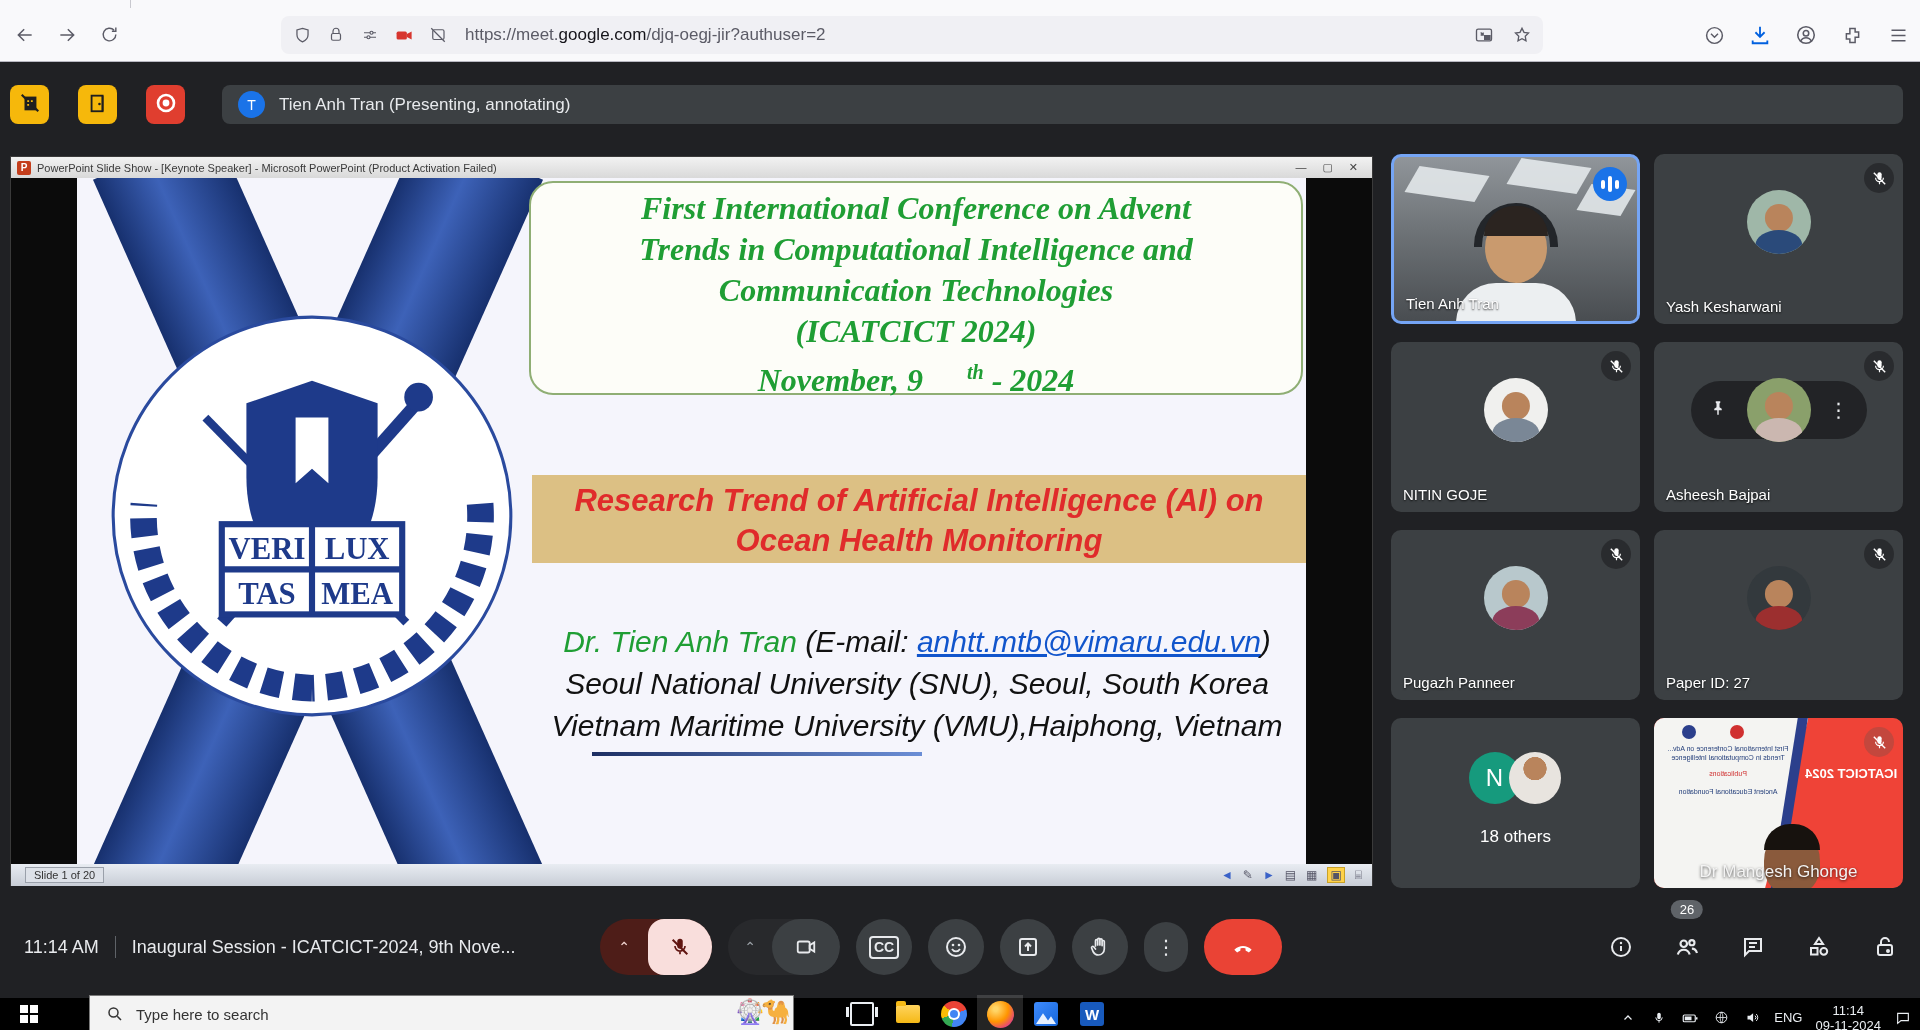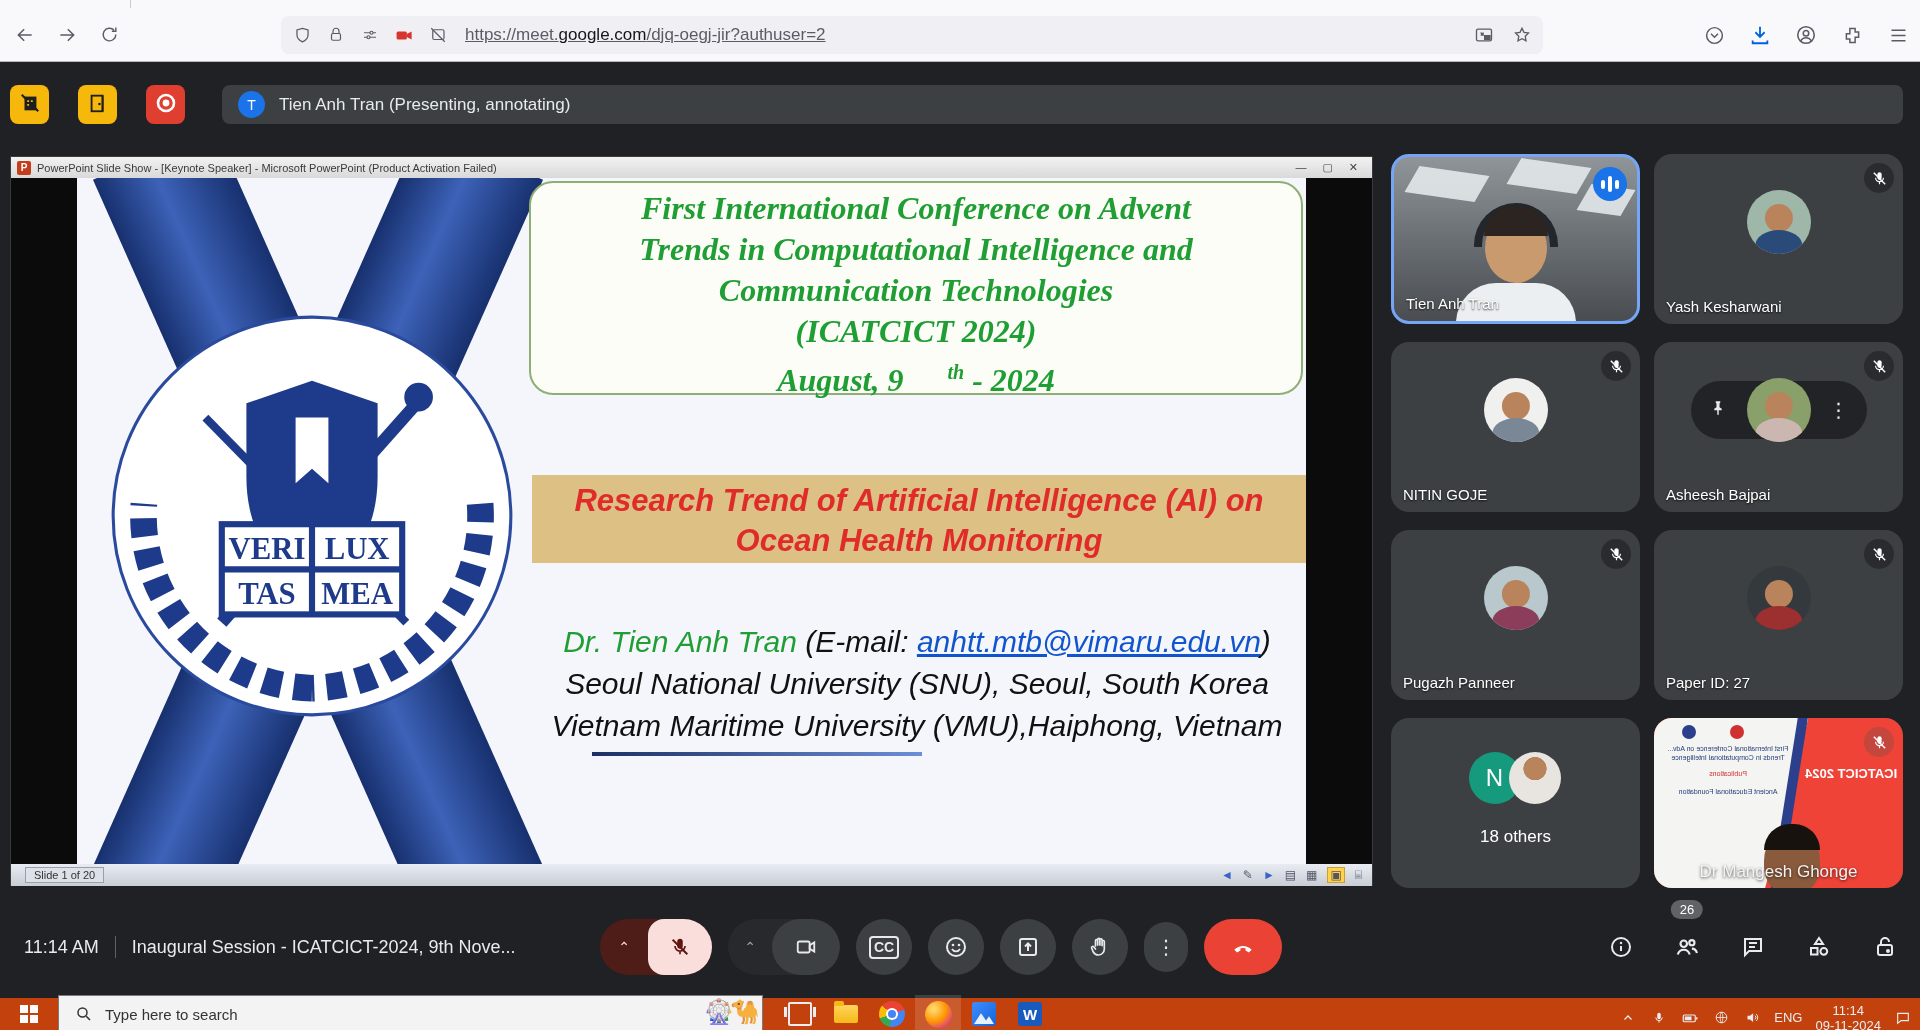--- a/index.html
+++ b/index.html
@@ -9,21 +9,21 @@
   .tabstrip{position:absolute;left:0;top:0;width:100%;height:8px;background:#f9f9fb;}
   .tabstrip .tabline{position:absolute;left:130px;top:0;width:1px;height:8px;background:#c9c9cf;}
   .toolbar{position:absolute;left:0;top:8px;width:100%;height:53px;background:#f9f9fb;
            border-bottom:1px solid #b8b8c1;display:flex;align-items:center;}
   .navbtn{width:34px;height:34px;border-radius:6px;display:flex;align-items:center;justify-content:center;margin-left:8px;}
   .navbtn svg{stroke:#5b5b66;fill:none;stroke-width:1.8;}
   .urlbar{position:absolute;left:281px;top:8px;width:1262px;height:38px;background:#f0f0f4;border-radius:8px;
           display:flex;align-items:center;font-size:17px;color:#5b5b66;}
   .urlbar .ic{width:26px;height:26px;margin-left:8px;display:flex;align-items:center;justify-content:center;flex:none;}
   .urlbar .ic svg{stroke:#5b5b66;fill:none;stroke-width:1.6;}
-  .urltext{margin-left:14px;white-space:nowrap;overflow:hidden;flex:1;text-decoration:underline;}
+  .urltext{margin-left:14px;white-space:nowrap;overflow:hidden;flex:1;}
   .urltext .host{color:#15141a;}
   .toolbar-right{position:absolute;right:10px;top:8px;height:38px;display:flex;align-items:center;gap:22px;}
   .toolbar-right .ic{width:24px;height:24px;display:flex;align-items:center;justify-content:center;}
   .toolbar-right .ic svg{stroke:#5b5b66;fill:none;stroke-width:1.7;}
   
   .meet{position:absolute;left:0;top:62px;width:1920px;height:929px;background:#202124;}
   .mheader{position:absolute;left:0;top:23px;width:100%;height:40px;}
   .sqbtn{position:absolute;top:0;width:39px;height:39px;border-radius:8px;display:flex;align-items:center;justify-content:center;}
   .sqbtn.yellow{background:#f6b80b;}
   .sqbtn.red{background:#e03e2f;}
@@ -53,21 +53,21 @@
   .presenter .pname{color:#1f9e34;font-weight:normal;}
   .presenter .pemail{color:#1155cc;text-decoration:underline;}
   .blueline{position:absolute;left:515px;top:574px;width:330px;height:4px;background:linear-gradient(90deg,#1d2f63,#6b8ed6);}
   .ppt-sb{height:22px;background:linear-gradient(#e8ecf2,#c8cdd6);display:flex;align-items:center;font-size:11px;color:#333;position:relative;}
   .ppt-sb .slabel{border:1px solid #9aa0aa;background:#dde1e8;padding:1px 8px;margin-left:14px;}
   .ppt-sb .sicons{position:absolute;right:10px;display:flex;align-items:center;gap:10px;font-size:12px;color:#556;}
   .ppt-sb .sicons .blue{color:#3a62c8;}
   .ppt-sb .sicons .hl{background:#ffd24a;border:1px solid #c9a227;padding:0 2px;}
   
   .tiles{position:absolute;right:17px;top:92px;display:grid;grid-template-columns:249px 249px;grid-auto-rows:170px;gap:18px 14px;}
-  .tile{position:relative;border-radius:18px;background:#3c4043;overflow:hidden;}
+  .tile{position:relative;border-radius:10px;background:#3c4043;overflow:hidden;}
   .tile .nm{position:absolute;left:12px;bottom:9px;color:#fff;font-size:15px;font-weight:500;
             text-shadow:0 1px 2px rgba(0,0,0,.8);z-index:5;}
   .micoff{position:absolute;right:9px;top:9px;width:30px;height:30px;border-radius:50%;background:rgba(30,31,34,.62);
           display:flex;align-items:center;justify-content:center;z-index:6;}
   .tile1{border:3px solid #75a5f5;box-sizing:border-box;background:linear-gradient(180deg,#90959a,#6e7377 45%,#494d51);}
   .audiobadge{position:absolute;right:10px;top:10px;width:34px;height:34px;border-radius:50%;background:#1a73e8;
               display:flex;align-items:center;justify-content:center;gap:3px;z-index:6;}
   .audiobadge i{display:block;width:4px;border-radius:2px;background:#fff;}
   .lightbar{position:absolute;width:70px;height:26px;background:#e9edf0;transform:skew(-30deg,8deg);opacity:.85;}
   .v-head{position:absolute;left:50%;top:34%;transform:translateX(-50%);width:62px;height:70px;border-radius:50%;background:#c99a6e;}
@@ -119,21 +119,21 @@
   .rbtn{width:56px;background:#3c4043;}
   .rbtn.narrow{width:44px;height:50px;border-radius:25px;}
   .endcall{width:78px;background:#ea4335;}
   .ccbox{width:26px;height:19px;border:2px solid #e8eaed;border-radius:4px;color:#e8eaed;font-size:14px;font-weight:bold;
          display:flex;align-items:center;justify-content:center;}
   .bright{position:absolute;right:22px;top:50%;transform:translateY(-50%);display:flex;align-items:center;gap:40px;}
   .bicon{position:relative;width:26px;height:26px;display:flex;align-items:center;justify-content:center;}
   .badge26{position:absolute;left:50%;transform:translateX(-50%);top:-34px;background:#5f6368;color:#fff;font-size:13px;
            border-radius:12px;padding:2px 9px;}
   
-  .taskbar{position:absolute;left:0;bottom:0;width:100%;height:32px;background:#c2410c;display:flex;align-items:center;}
+  .taskbar{position:absolute;left:0;bottom:0;width:100%;height:32px;background:#000000;display:flex;align-items:center;gap:31px;}
   .startbtn{width:58px;height:39px;display:flex;align-items:center;justify-content:center;}
   .winlogo{display:grid;grid-template-columns:8px 8px;grid-template-rows:8px 8px;gap:2px;}
   .winlogo i{background:#fdfdfd;}
   .searchbox{position:relative;width:705px;height:39px;background:#f3f3f3;border:1px solid #7a7a7a;box-sizing:border-box;
              display:flex;align-items:center;color:#333;font-size:15px;}
   .searchbox svg{margin:0 12px 0 16px;}
   .searchdeco{position:absolute;right:6px;top:2px;font-size:24px;letter-spacing:-4px;}
   .tbicons{display:flex;align-items:center;height:39px;margin-left:14px;}
   .tbi{width:46px;height:39px;display:flex;align-items:center;justify-content:center;}
   .tbi.active{background:rgba(255,255,255,.14);box-shadow:inset 0 -2px 0 #76b9ed;}
@@ -320,21 +320,21 @@
               <text x="122" y="121" text-anchor="middle" font-size="15" font-weight="bold" fill="#1e3a8a" font-family="Liberation Serif,serif">LUX</text>
               <text x="78" y="143" text-anchor="middle" font-size="15" font-weight="bold" fill="#1e3a8a" font-family="Liberation Serif,serif">TAS</text>
               <text x="122" y="143" text-anchor="middle" font-size="15" font-weight="bold" fill="#1e3a8a" font-family="Liberation Serif,serif">MEA</text>
             </svg>
           </div>
           <div class="titlebox">
             <div>First International Conference on Advent</div>
             <div>Trends in Computational Intelligence and</div>
             <div>Communication Technologies</div>
             <div>(ICATCICT 2024)</div>
-            <div><span>August, 9</span><sup style="font-size:20px;margin-left:44px;">th</sup><span> - 2024</span></div>
+            <div><span>November, 9</span><sup style="font-size:20px;margin-left:44px;">th</sup><span> - 2024</span></div>
           </div>
           <div class="topicband">
             <div>Research Trend of Artificial Intelligence (AI) on</div>
             <div>Ocean Health Monitoring</div>
           </div>
           <div class="presenter">
             <div>
               <span class="pname">Dr. Tien Anh Tran</span><span> (E-mail: </span><span class="pemail">anhtt.mtb@vimaru.edu.vn</span><span>)</span>
             </div>
             <div>Seoul National University (SNU), Seoul, South Korea</div>

